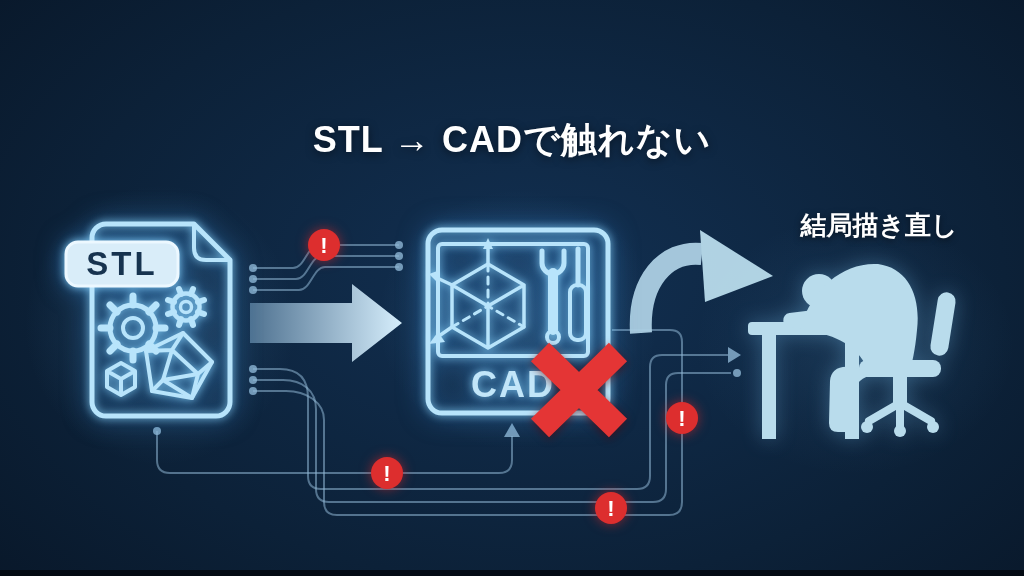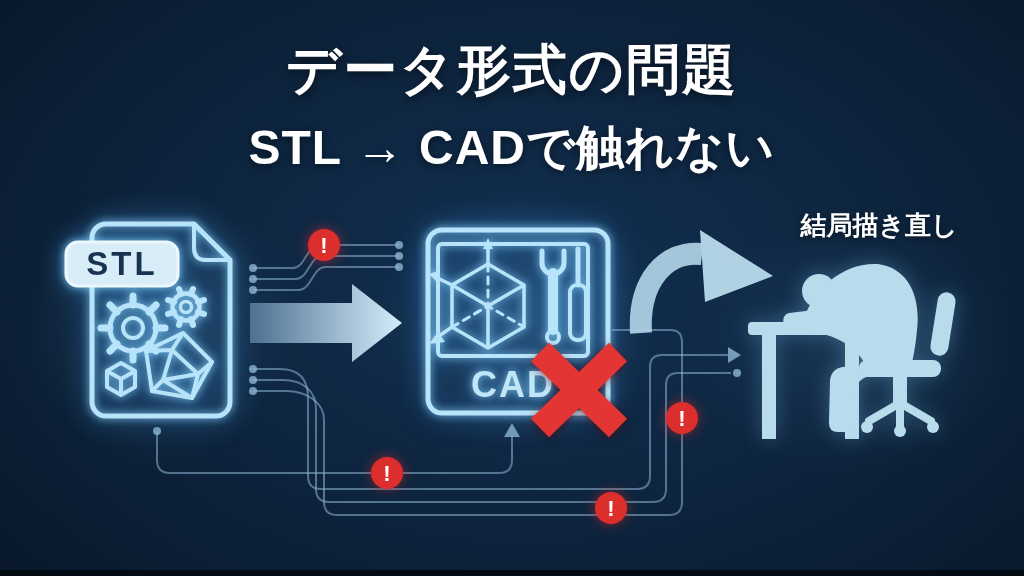--- a/index.html
+++ b/index.html
@@ -8,21 +8,21 @@
     background:radial-gradient(ellipse 980px 640px at 52% 48%, #123052 0%, #0c2138 48%, #081627 78%, #050e1a 100%);
     font-family:"Liberation Sans","DejaVu Sans",sans-serif;
   }
   .title{
     position:absolute;top:34px;left:0;width:100%;text-align:center;
     color:#ffffff;font-size:54px;font-weight:800;letter-spacing:2px;
     text-shadow:0 3px 10px rgba(0,0,0,.55);
   }
   .subtitle{
     position:absolute;top:116px;left:0;width:100%;text-align:center;
-    color:#ffffff;font-size:48px;font-weight:700;letter-spacing:1px;
+    color:#ffffff;font-size:36px;font-weight:700;letter-spacing:1px;
     text-shadow:0 2px 8px rgba(0,0,0,.5);
   }
   .annotation{
     position:absolute;left:748px;top:208px;width:262px;text-align:center;
     color:#ffffff;font-size:26px;font-weight:700;
     text-shadow:0 2px 6px rgba(0,0,0,.5);
   }
   svg.scene{position:absolute;left:0;top:0;}
   svg text{font-family:"Liberation Sans","DejaVu Sans",sans-serif;}
   .neon{filter:drop-shadow(0 0 4px rgba(140,215,255,.9)) drop-shadow(0 0 12px rgba(60,150,230,.55));}
@@ -171,17 +171,16 @@
         <circle cx="611" cy="508" r="16" fill="#dd2e2e"></circle>
         <text x="611" y="516" text-anchor="middle" font-size="22" font-weight="bold" fill="#ffffff">!</text>
       </g>
       <g>
         <circle cx="682" cy="418" r="16" fill="#dd2e2e"></circle>
         <text x="682" y="426" text-anchor="middle" font-size="22" font-weight="bold" fill="#ffffff">!</text>
       </g>
     </g>
   </svg>
 
-  <div class="title">データ形式の問題</div>
   <div class="subtitle">STL → CADで触れない</div>
   <div class="annotation">結局描き直し</div>
   <div class="bottom-edge"></div>
 </div>
 
 </body></html>

